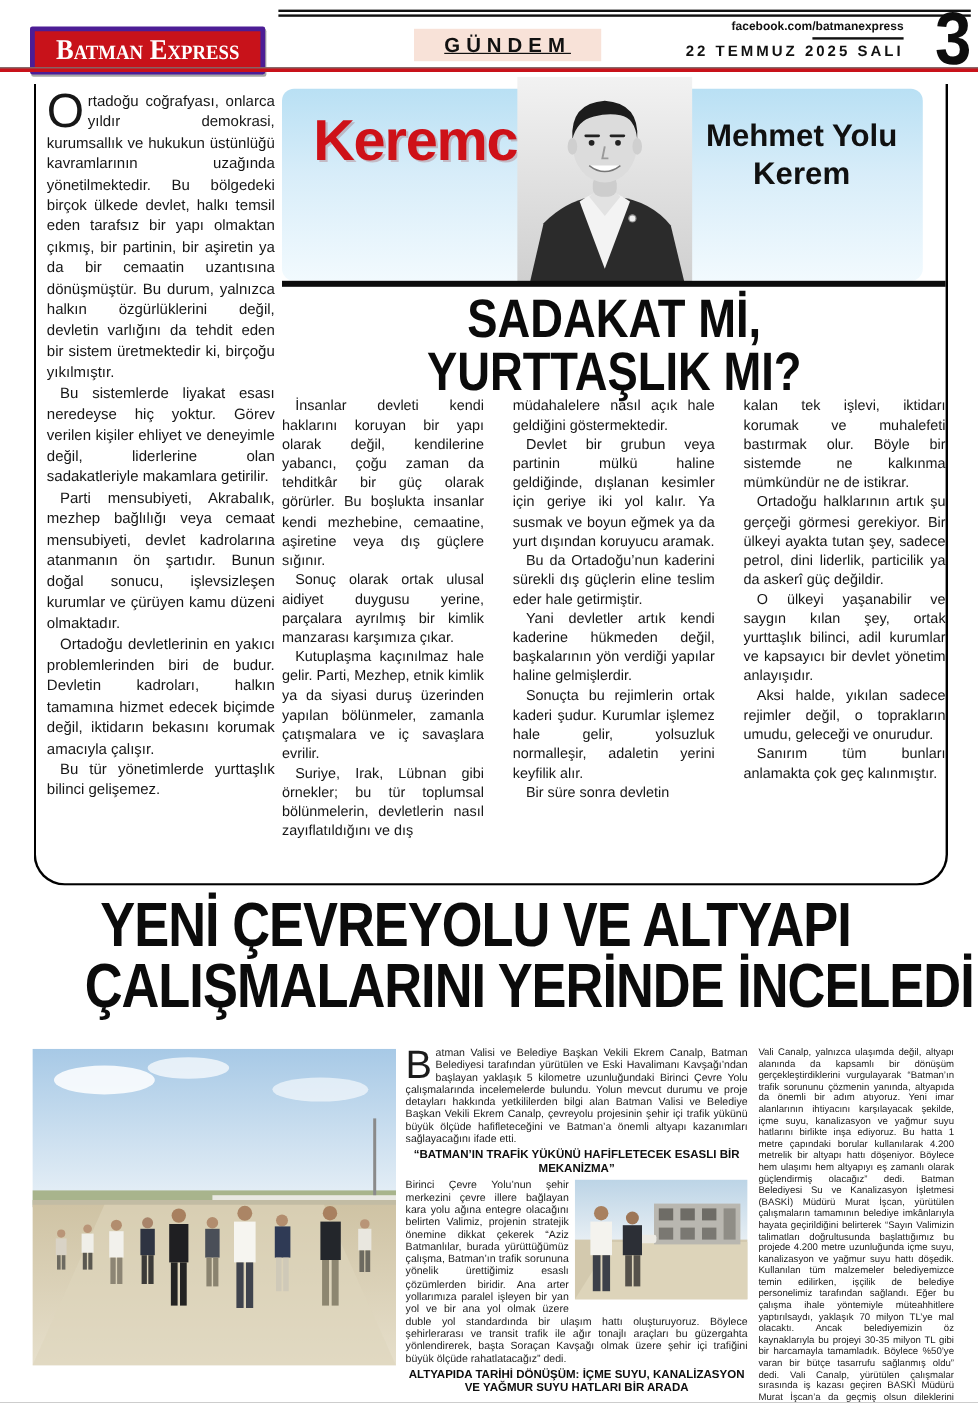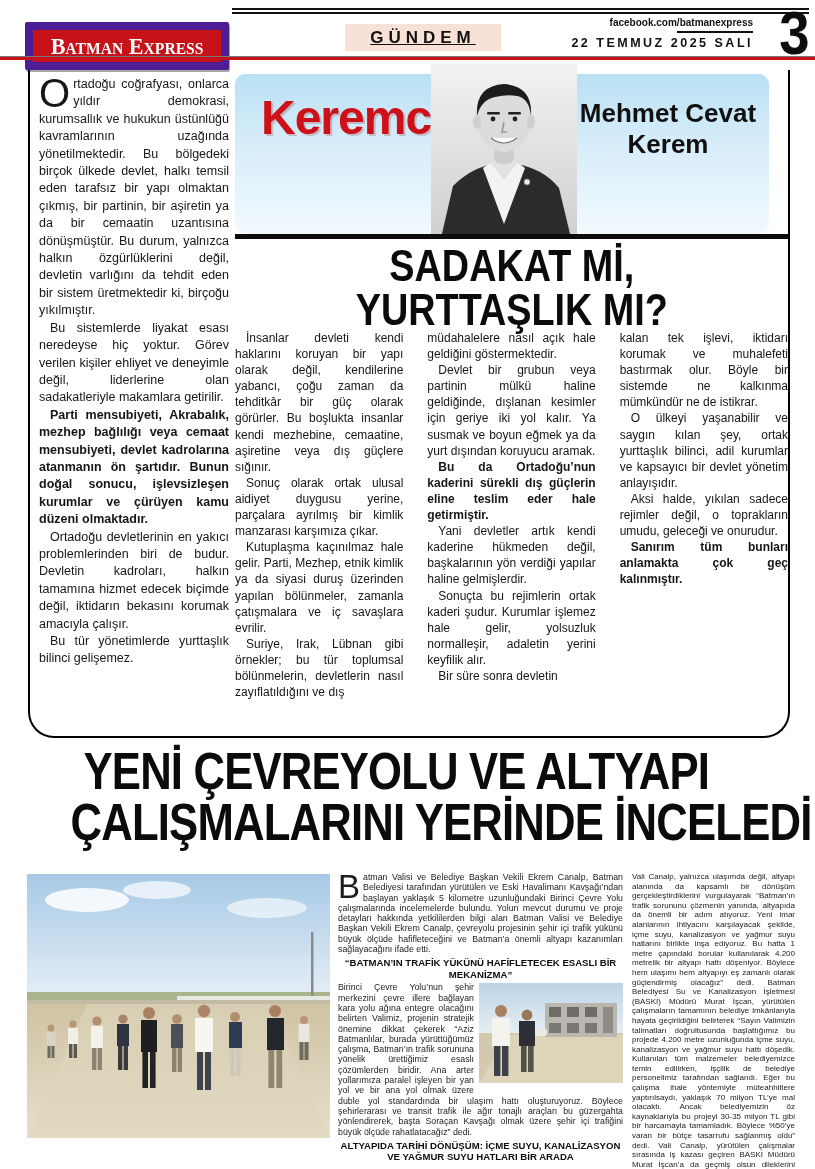--- a/index.html
+++ b/index.html
@@ -5,21 +5,21 @@
   html,body{margin:0;padding:0;background:#888;}
   .page{
     position:relative;width:815px;height:1169px;margin:0 auto;
     background:#fff;overflow:hidden;color:#161616;
     font-family:"Liberation Sans","DejaVu Sans",sans-serif;
   }
   
   .topline{position:absolute;left:232px;right:6px;height:2px;background:#111;}
   .logo{
     position:absolute;left:25px;top:22px;width:188px;height:32px;
-    background:#c8121a;border:8px solid #4c1d95;border-radius:2px;
+    background:#c8121a;border:4px solid #4c1d95;border-radius:2px;
     display:flex;align-items:center;justify-content:center;
     box-shadow:1px 2px 0 rgba(0,0,0,.35);
   }
   .logo span{
     font-family:"Liberation Serif","DejaVu Serif",serif;
     font-variant-caps:small-caps;font-weight:700;font-size:24px;color:#fff;
     letter-spacing:0;line-height:1;transform:scaleX(.92);white-space:nowrap;
   }
   .section-box{
     position:absolute;left:345px;top:24px;width:156px;height:27px;
@@ -38,21 +38,21 @@
   .opinion-box{
     position:absolute;left:28px;top:70px;width:758px;height:666px;
     border:2px solid #000;border-top:none;border-radius:0 0 26px 26px;
   }
   .left-col{
     position:absolute;left:9px;top:6px;width:190px;
     font-size:12.5px;line-height:17.4px;text-align:justify;
   }
   .left-col p,.op-col p{margin:0;text-indent:11px;}
   p.noindent{text-indent:0;}
-  p.boldp{font-weight:700;}
+  p.boldp{font-weight:400;}
   .dropcap{
     float:left;font-size:40px;line-height:31px;padding:2px 3px 0 0;
     font-weight:400;
   }
   .keremce-box{
     position:absolute;left:205px;top:4px;width:534px;height:160px;
     background:linear-gradient(180deg,#b9e0f4 0%,#d8edf9 45%,#f2fafe 100%);
     border-radius:10px;
   }
   .keremce-title{
@@ -162,21 +162,21 @@
         <rect x="77" y="48" width="13" height="2.4" rx="1.2" fill="#222"></rect>
         <circle cx="62" cy="55" r="2.4" fill="#222"></circle>
         <circle cx="84" cy="55" r="2.4" fill="#222"></circle>
 
         <path d="M73 58 L71 68 L76 68" fill="none" stroke="#9a9a9a" stroke-width="1.6"></path>
         <path d="M60 74 Q73 84 86 74" fill="#fff" stroke="#777" stroke-width="1.2"></path>
 
         <circle cx="96" cy="118" r="3" fill="#efefef" stroke="#888"></circle>
       </svg>
 
-      <div class="author-name">Mehmet Cevat Kerem</div>
+      <div class="author-name">Mehmet Yolu Kerem</div>
     </div>
 
     <div class="thickline"></div>
 
     <div class="op-headline">
       <div class="hl"><span class="cond">SADAKAT Mİ,</span></div>
       <div class="hl"><span class="cond">YURTTAŞLIK MI?</span></div>
     </div>
 
     <div class="op-cols">
@@ -189,20 +189,21 @@
       <div class="op-col">
         <p class="noindent">müdahalelere nasıl açık hale geldiğini göstermektedir.</p>
         <p>Devlet bir grubun veya partinin mülkü haline geldiğinde, dışlanan kesimler için geriye iki yol kalır. Ya susmak ve boyun eğmek ya da yurt dışından koruyucu aramak.</p>
         <p class="boldp">Bu da Ortadoğu’nun kaderini sürekli dış güçlerin eline teslim eder hale getirmiştir.</p>
         <p>Yani devletler artık kendi kaderine hükmeden değil, başkalarının yön verdiği yapılar haline gelmişlerdir.</p>
         <p>Sonuçta bu rejimlerin ortak kaderi şudur. Kurumlar işlemez hale gelir, yolsuzluk normalleşir, adaletin yerini keyfilik alır.</p>
         <p>Bir süre sonra devletin</p>
       </div>
       <div class="op-col">
         <p class="noindent">kalan tek işlevi, iktidarı korumak ve muhalefeti bastırmak olur. Böyle bir sistemde ne kalkınma mümkündür ne de istikrar.</p>
+        <p>Ortadoğu halklarının artık şu gerçeği görmesi gerekiyor. Bir ülkeyi ayakta tutan şey, sadece petrol, dini liderlik, particilik ya da askerî güç değildir.</p>
         <p>O ülkeyi yaşanabilir ve saygın kılan şey, ortak yurttaşlık bilinci, adil kurumlar ve kapsayıcı bir devlet yönetim anlayışıdır.</p>
         <p>Aksi halde, yıkılan sadece rejimler değil, o toprakların umudu, geleceği ve onurudur.</p>
         <p class="boldp">Sanırım tüm bunları anlamakta çok geç kalınmıştır.</p>
       </div>
     </div>
   </div>
 
   <div class="bottom-headline">
     <div class="hl"><span class="cond">YENİ ÇEVREYOLU VE ALTYAPI</span></div>
     <div class="hl"><span class="cond">ÇALIŞMALARINI YERİNDE İNCELEDİ</span></div>

